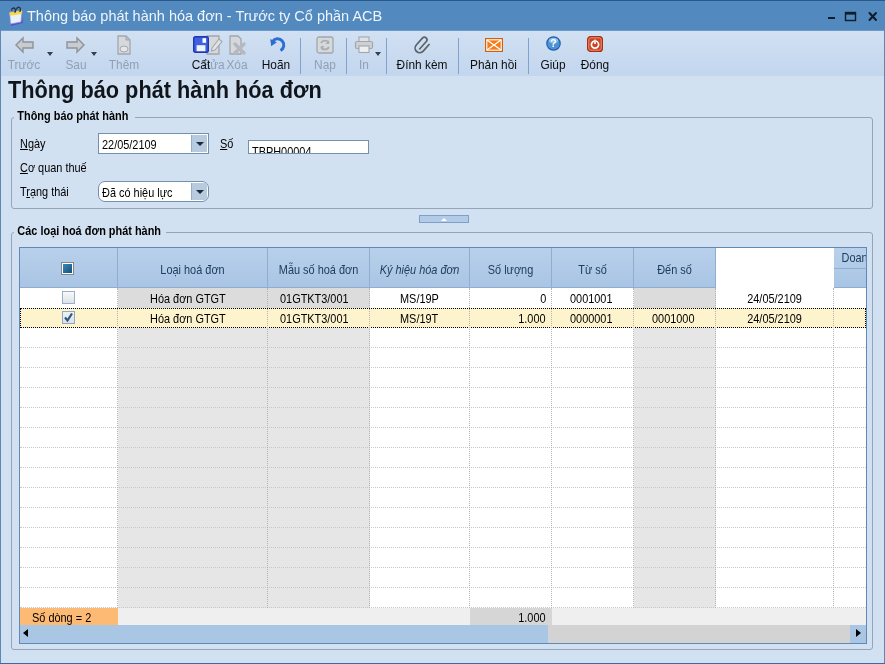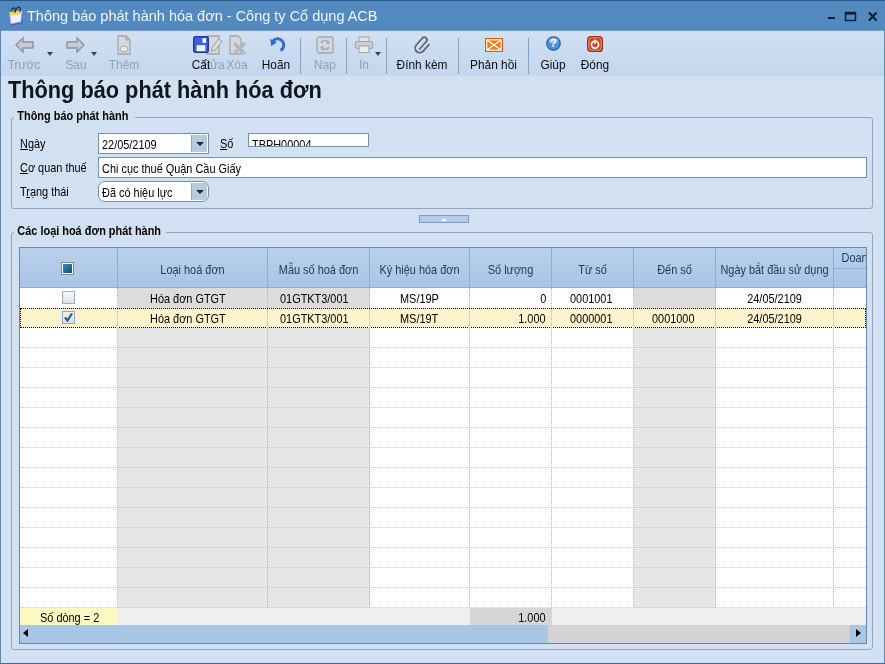--- a/index.html
+++ b/index.html
@@ -73,21 +73,21 @@
 </head>
 <body>
 <div id="win">
   <div id="titlebar">
     <svg class="abs" style="left:6px;top:4px" width="20" height="22" viewBox="0 0 20 22">
       <path d="M3 8 L15 6 L17 18 L5 21 Z" fill="#5a4fd0"></path>
       <path d="M3.5 7.5 L16 5.5 L15 17 L4.5 19 Z" fill="#e8f2fb" stroke="#8a90e0" stroke-width="0.8"></path>
       <path d="M3.5 7.5 L16 5.5 L15.7 9 L3.8 10.8 Z" fill="#f7d84a"></path>
       <path d="M5.5 5.5 a2 2.4 0 1 1 3 2 M10.5 4.7 a2 2.4 0 1 1 3 2" fill="none" stroke="#2a2f38" stroke-width="1.3"></path>
     </svg>
-    <div id="titletext">Thông báo phát hành hóa đơn - Công ty Cổ dụng ACB</div>
+    <div id="titletext">Thông báo phát hành hóa đơn - Trước ty Cổ phần ACB</div>
     <svg class="abs" style="left:826px;top:8px" width="56" height="14" viewBox="0 0 56 14">
       <rect x="2" y="8" width="7" height="2" fill="#0e1d2b"></rect>
       <rect x="19.5" y="3.5" width="10" height="8" fill="none" stroke="#0e1d2b" stroke-width="1.4"></rect>
       <rect x="19" y="3" width="11" height="2.6" fill="#0e1d2b"></rect>
       <path d="M43.5 4 L50 11 M50 4 L43.5 11" stroke="#0e1d2b" stroke-width="2" stroke-linecap="round"></path>
     </svg>
   </div>
 
   <div class="abs" style="left:0;top:30px;width:1px;height:634px;background:#5f87b0;"></div>
   <div class="abs" style="left:884px;top:30px;width:1px;height:634px;background:#5f87b0;"></div>
@@ -214,54 +214,50 @@
     </div>
   </div>
 
   <div id="heading">Thông báo phát hành hóa đơn</div>
 
   <div class="grp" style="left:11px;top:117px;width:862px;height:92px;"></div>
   <div class="grplbl" style="left:14px;top:109px;width:121px;"><span>Thông báo phát hành</span></div>
   <div class="flabel" style="left:20px;top:136px;"><u>N</u>gày</div>
   <div class="field" style="left:98px;top:133px;width:111px;height:21px;"><span>22/05/2109</span><div class="combobtn"></div></div>
   <div class="flabel" style="left:220px;top:136px;"><u>S</u>ố</div>
-  <div class="field" style="left:248px;top:133px;width:121px;height:14px;"><span>TBPH00004</span></div>
+  <div class="field" style="left:248px;top:140px;width:121px;height:14px;"><span>TBPH00004</span></div>
   <div class="flabel" style="left:20px;top:160px;"><u>C</u>ơ quan thuế</div>
-  <div class="field" style="left:98px;top:157px;width:769px;height:21px;"><span>Chi cục thuế Quận Cầu Giấy</span></div>
   <div class="flabel" style="left:20px;top:184px;">T<u>r</u>ạng thái</div>
   <div class="field" style="left:98px;top:181px;width:111px;height:21px;border-radius:7px;"><span>Đã có hiệu lực</span><div class="combobtn"></div></div>
 
   <div id="splitbtn"></div>
 
   <div class="grp" style="left:11px;top:232px;width:862px;height:418px;"></div>
   <div class="grplbl" style="left:14px;top:224px;width:152px;"><span>Các loại hoá đơn phát hành</span></div>
 
   <div id="grid">
 
     <div class="hcell" style="left:0;width:98px;"></div>
     <div class="hcell" style="left:98px;width:150px;">
         <span>Loại hoá đơn</span>
       </div>
     <div class="hcell" style="left:248px;width:102px;">
         <span>Mẫu số hoá đơn</span>
       </div>
-    <div class="hcell" style="left:350px;width:100px;">
+    <div class="hcell" style="left:350px;width:100px;font-style:italic;">
         <span>Ký hiệu hóa đơn</span>
       </div>
     <div class="hcell" style="left:450px;width:82px;text-align:center;">
         <span>Số lượng</span>
       </div>
     <div class="hcell" style="left:532px;width:82px;">
         <span>Từ số</span>
       </div>
     <div class="hcell" style="left:614px;width:82px;">
         <span>Đến số</span>
-      </div>
-    <div class="hcell" style="left:696px;width:118px;">
-        <span>Ngày bắt đầu sử dụng</span>
       </div>
     <div class="hcell" style="left:814px;width:32px;border-right:none;">
         <span style="left:0;right:auto;top:2px;transform-origin:0 0;padding-left:9px;">Doanh</span>
       <div style="position:absolute;left:0;top:20px;width:32px;border-top:1px solid #8fadd2;"></div>
     </div>
     <div class="abs" style="left:41px;top:14px;width:13px;height:13px;border:1px solid #828790;background:#fff;">
       <div class="abs" style="left:1px;top:1px;width:9px;height:9px;background:linear-gradient(135deg,#3b88bd,#135179);"></div>
     </div>
 
     <div class="cell" style="left:0;top:40px;width:98px;height:20px;background:#fff;"></div>
@@ -310,21 +306,21 @@
     <div class="vline" style="left:97px;top:40px;height:320px;"></div>
     <div class="vline" style="left:247px;top:40px;height:320px;"></div>
     <div class="vline" style="left:349px;top:40px;height:320px;"></div>
     <div class="vline" style="left:449px;top:40px;height:320px;"></div>
     <div class="vline" style="left:531px;top:40px;height:320px;"></div>
     <div class="vline" style="left:613px;top:40px;height:320px;"></div>
     <div class="vline" style="left:695px;top:40px;height:320px;"></div>
     <div class="vline" style="left:813px;top:40px;height:320px;"></div>
 
     <div class="abs" style="left:0;top:360px;width:846px;height:17px;background:#efefef;"></div>
-    <div class="abs" style="left:0;top:360px;width:98px;height:25px;background:#fef9c3;font-size:13px;padding:2px 0 0 20px;"><span style="display:inline-block;transform:scaleX(0.84);transform-origin:0 0;">Số dòng = 2</span></div>
+    <div class="abs" style="left:0;top:360px;width:98px;height:25px;background:#fdba74;font-size:13px;padding:2px 0 0 12px;"><span style="display:inline-block;transform:scaleX(0.84);transform-origin:0 0;">Số dòng = 2</span></div>
     <div class="abs" style="left:450px;top:360px;width:82px;height:17px;background:#d6d6d6;font-size:13px;text-align:right;padding:2px 6px 0 0;"><span style="display:inline-block;transform:scaleX(0.84);transform-origin:100% 0;">1.000</span></div>
 
     <div class="abs" style="left:0;top:377px;width:846px;height:18px;background:#aac6e5;">
       <div class="abs" style="left:528px;top:0;width:302px;height:18px;background:#d3d3d3;"></div>
       <div class="abs" style="left:3px;top:4px;width:0;height:0;border:4.5px solid transparent;border-right:5px solid #000;border-left:none;"></div>
       <div class="abs" style="left:836px;top:4px;width:0;height:0;border:4.5px solid transparent;border-left:5px solid #000;border-right:none;"></div>
     </div>
   </div>
 </div>
 

